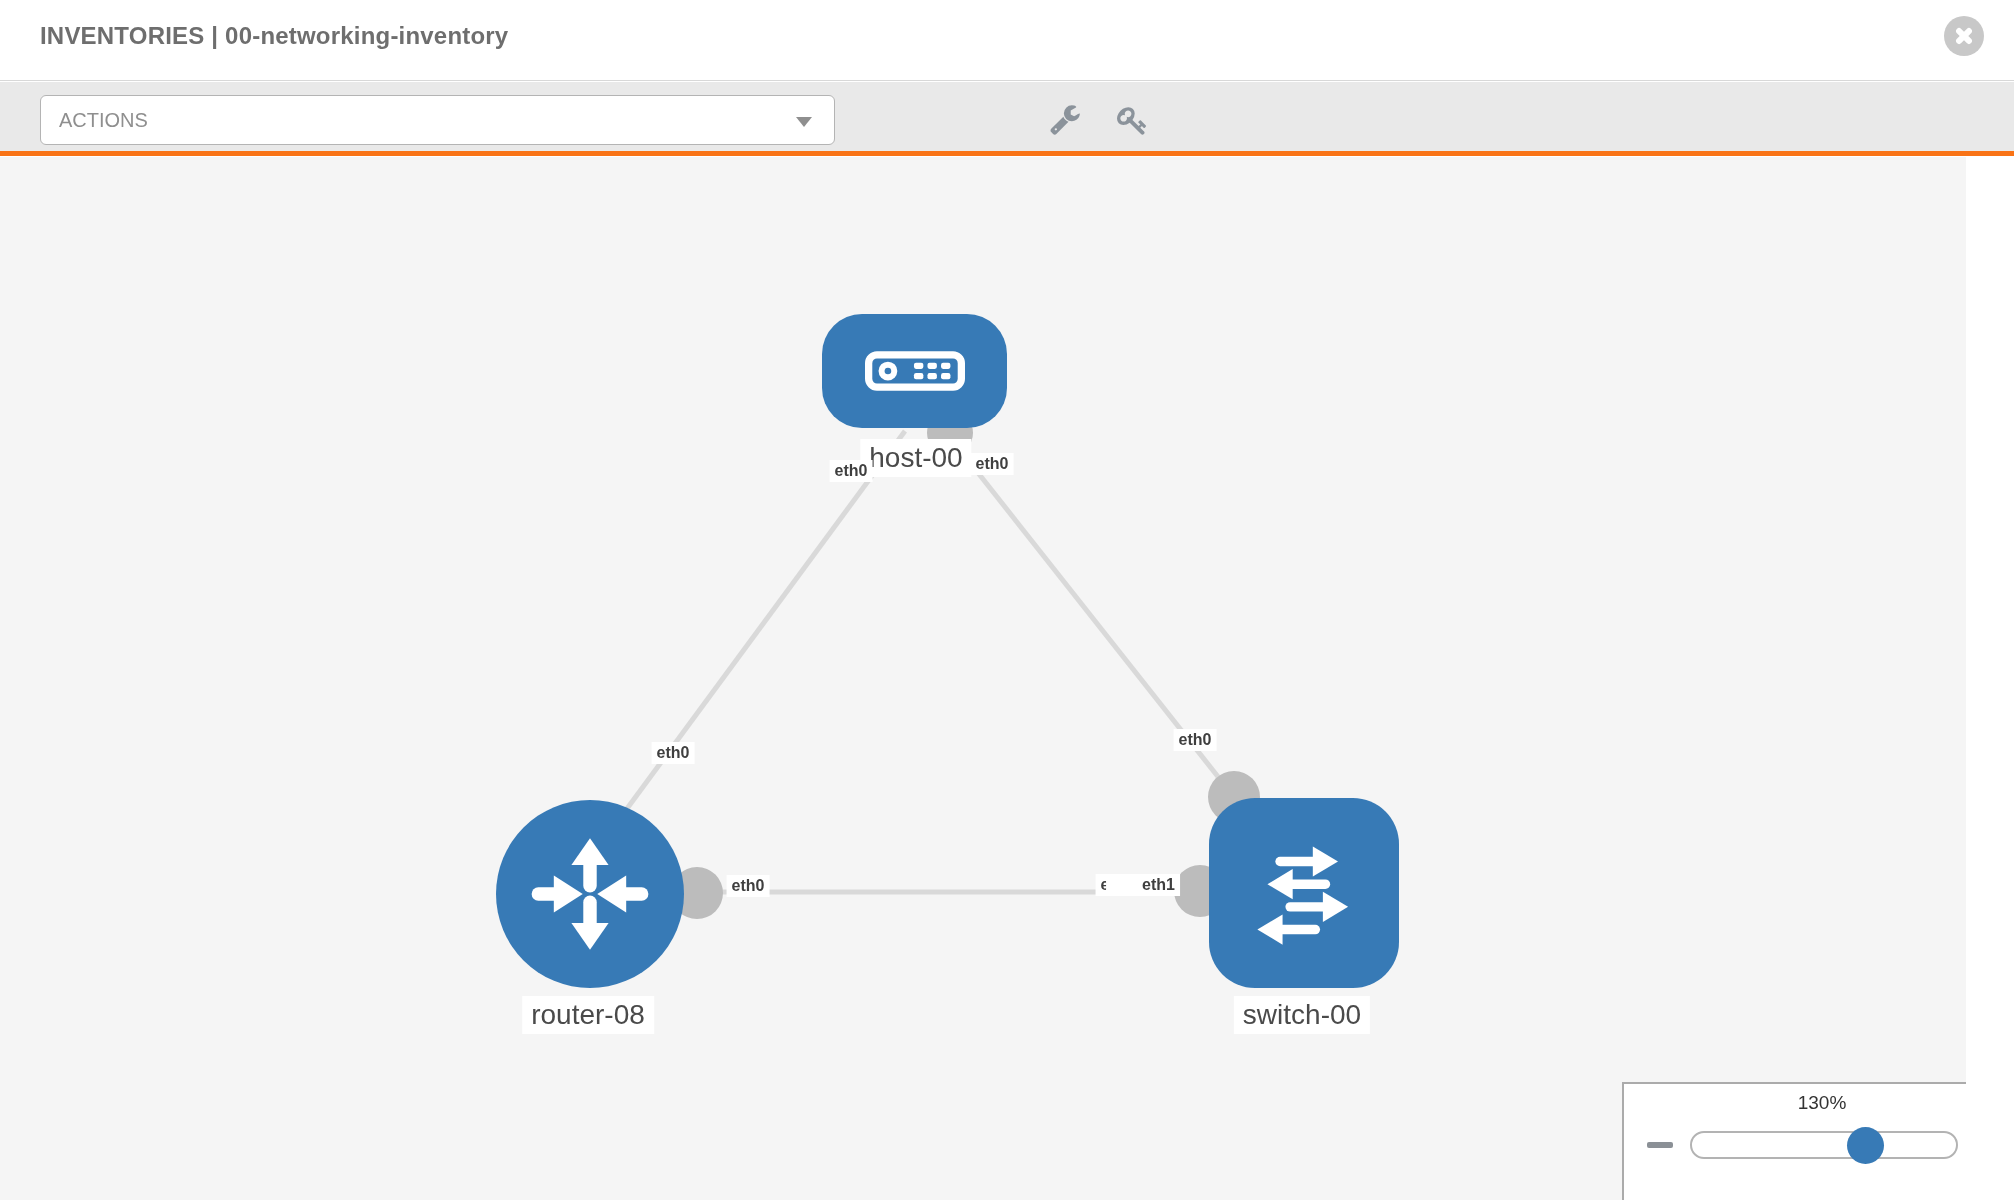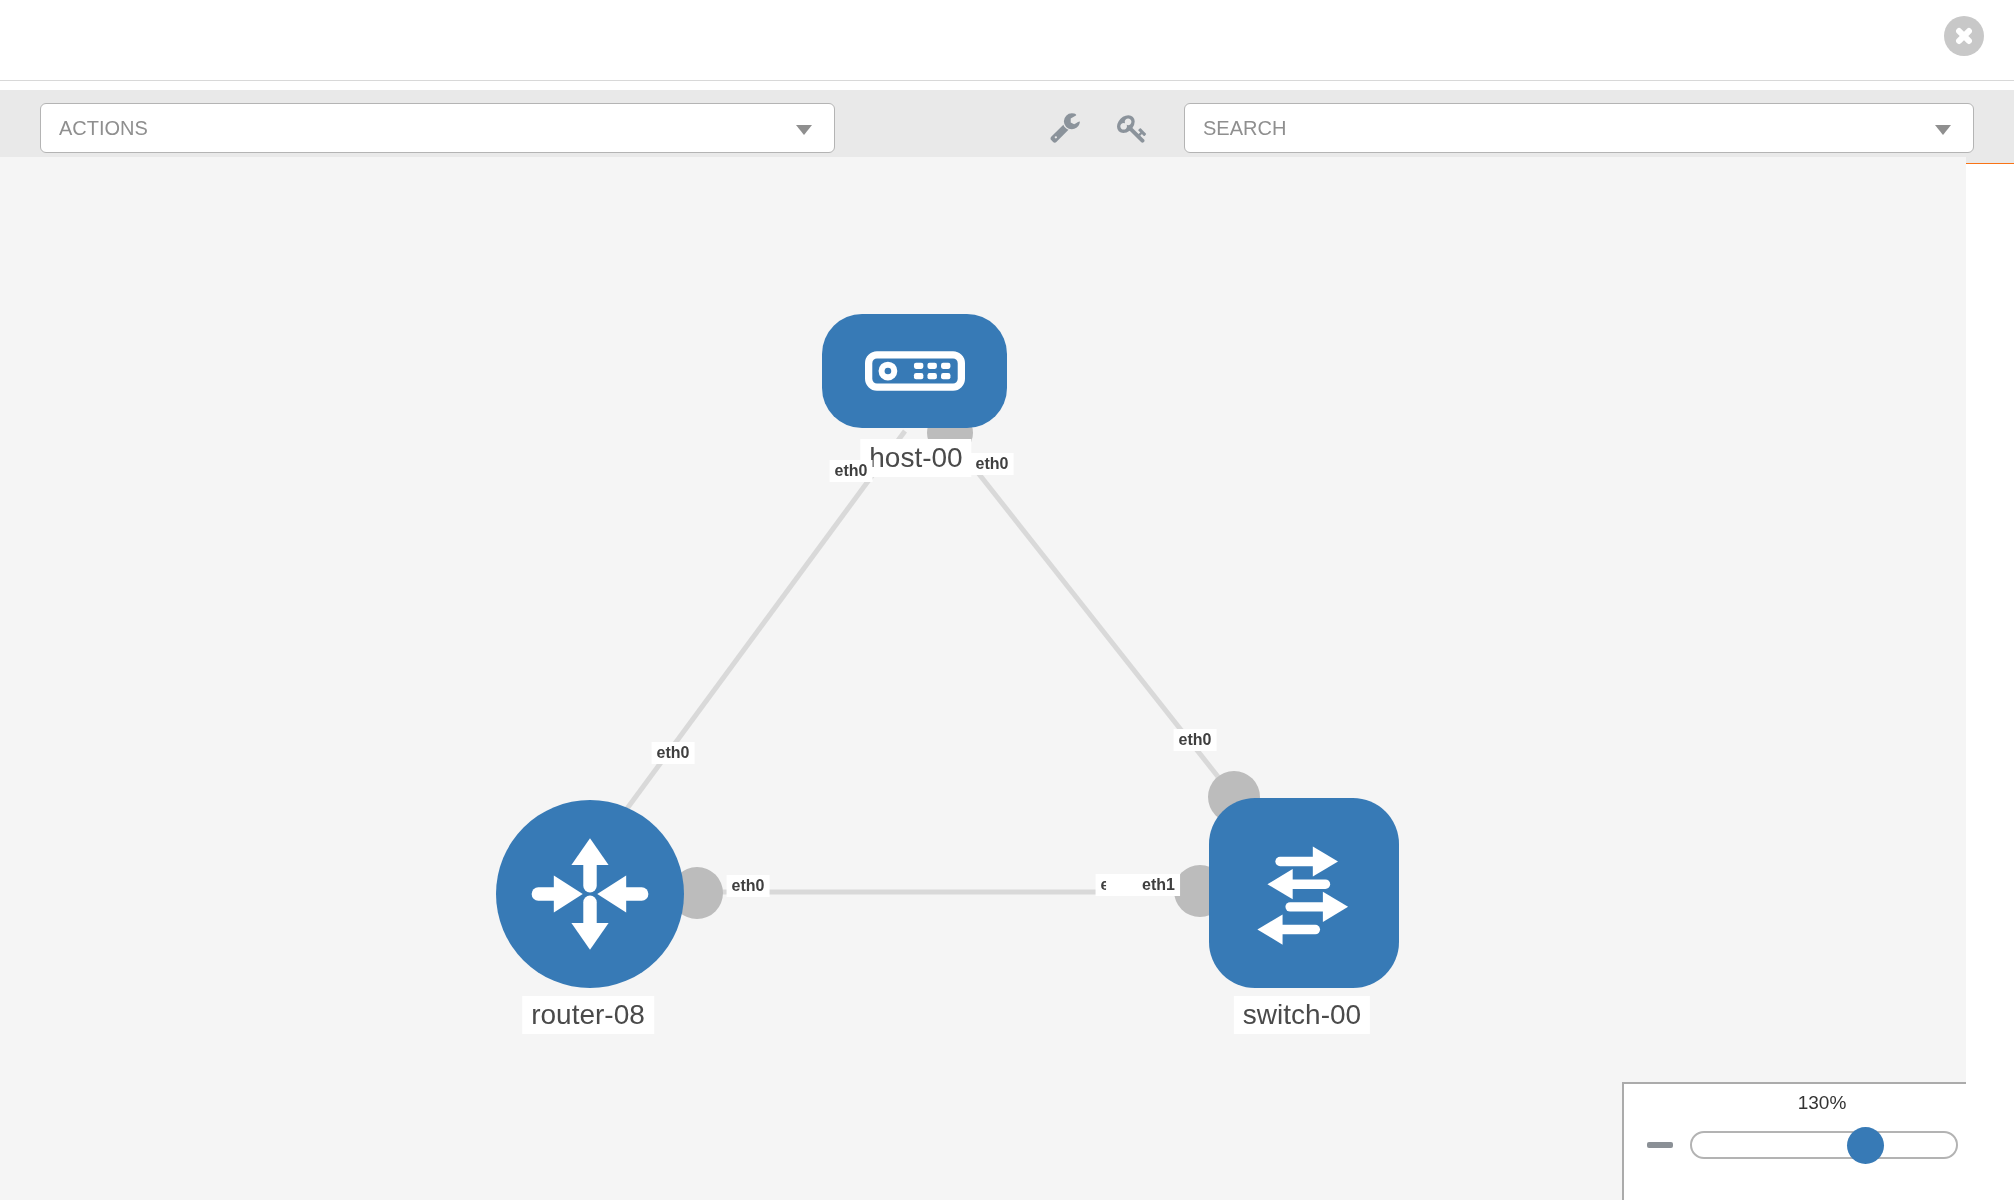--- a/index.html
+++ b/index.html
@@ -13,21 +13,21 @@
                 color: #6e6e6e; letter-spacing: 0.2px; }
   #close-btn { position: absolute; left: 1944px; top: 16px; width: 40px; height: 40px;
                border-radius: 50%; background: #c8c8c8; cursor: pointer; }
   #close-btn .xbar { position: absolute; left: 10px; top: 17px; width: 20px; height: 6px;
                      background: #ffffff; border-radius: 3px; }
   #close-btn .xbar.a { transform: rotate(45deg); }
   #close-btn .xbar.b { transform: rotate(-45deg); }
 
   
   #toolbar { position: absolute; left: 0; top: 82px; width: 2014px; height: 74px;
-             background: #e9e9e9; border-bottom: 1px solid #f97316; margin-top: 8px; }
+             background: #e9e9e9; border-bottom: 5px solid #f97316; }
   .select-box { position: absolute; top: 13px; height: 50px; background: #ffffff;
                 border: 1.5px solid #b4b4b4; border-radius: 6px; cursor: pointer; }
   .select-box .sel-label { position: absolute; left: 18px; top: 13px; font-size: 20px; color: #8f8f8f; }
   .select-box .caret { position: absolute; right: 22px; top: 21px; width: 0; height: 0;
                        border-left: 8px solid transparent; border-right: 8px solid transparent;
                        border-top: 10px solid #8f8f8f; }
   #actions-select { left: 40px; width: 795px; }
   #search-select  { left: 1184px; width: 790px; }
   .tool-icon { position: absolute; cursor: pointer; }
   #wrench-icon { left: 1049px; top: 21px; }
@@ -75,44 +75,41 @@
           background: #8b9096; border-radius: 2px; }
   #zoom-track { position: absolute; left: 66px; top: 47px; width: 268px; height: 28px;
                 background: #ffffff; border: 2px solid #b3b3b3; border-radius: 15px; cursor: pointer; }
   #zoom-knob { position: absolute; left: 155px; top: -6px; width: 37px; height: 37px;
                border-radius: 50%; background: #377ab6; cursor: grab; }
 </style>
 </head>
 <body>
 
 <div id="titlebar">
+  <div id="page-title">INVENTORIES | 00-networking-inventory</div>
   <div id="close-btn">
     <div class="xbar a"></div>
     <div class="xbar b"></div>
   </div>
 </div>
 
 <div id="toolbar">
   <div id="actions-select" class="select-box">
     <span class="sel-label">ACTIONS</span>
     <span class="caret"></span>
   </div>
 
   <svg id="wrench-icon" class="tool-icon" width="32" height="32" viewBox="0 0 1792 1792">
     <path fill="#8b939b" d="M448 1472q0-26-19-45t-45-19-45 19-19 45 19 45 45 19 45-19 19-45zm644-420l-682 682q-37 37-90 37-52 0-91-37l-106-108q-38-36-38-90 0-53 38-91l681-681q39 98 114.5 173.5t173.5 114.5zm634-435q0 39-23 106-47 134-164.5 217.5t-258.5 83.5q-185 0-316.5-131.5t-131.5-316.5 131.5-316.5 316.5-131.5q58 0 121.5 16.5t107.5 46.5q16 11 16 28t-16 28l-293 169v224l193 107q5-3 79-48.5t135.5-81 70.5-35.5q15 0 23.5 10t8.5 25z"></path>
   </svg>
 
   <svg id="key-icon" class="tool-icon" width="31" height="31" viewBox="0 0 1792 1792">
     <path fill="#8b939b" d="M832 512q0-80-56-136t-136-56q-80 0-136 56t-56 136q0 42 19 83-41-19-83-19-80 0-136 56t-56 136 56 136 136 56 136-56 56-136q0-42-19-83 41 19 83 19 80 0 136-56t56-136zm851 704q0 17-49 66t-66 49q-9 0-28.5-16t-36.5-33-38.5-40-24.5-26l-96 96 220 220q28 28 28 68 0 42-39 81t-81 39q-40 0-68-28l-671-671q-176 131-365 131-163 0-265.5-102.5t-102.5-265.5q0-160 95-313t248-248 313-95q163 0 265.5 102.5t102.5 265.5q0 189-131 365l355 355 96-96q-3-3-26-24.5t-40-38.5-33-36.5-16-28.5q0-17 49-66t66-49q13 0 23 10 6 6 46 44.5t82 79.5 86.5 86 73 78 28.5 41z"></path>
   </svg>
 
-  <div id="search-select" class="select-box">
-    <span class="sel-label">SEARCH</span>
-    <span class="caret"></span>
-  </div>
 </div>
 
 <div id="canvas">
 
   <svg id="links-svg" width="2014" height="1043">
 
     <line x1="905" y1="274" x2="612" y2="672" stroke="#d9d9d9" stroke-width="5"></line>
     <line x1="945" y1="274" x2="1234" y2="640" stroke="#d9d9d9" stroke-width="5"></line>
     <line x1="702" y1="735" x2="1205" y2="735" stroke="#d9d9d9" stroke-width="5"></line>
 

